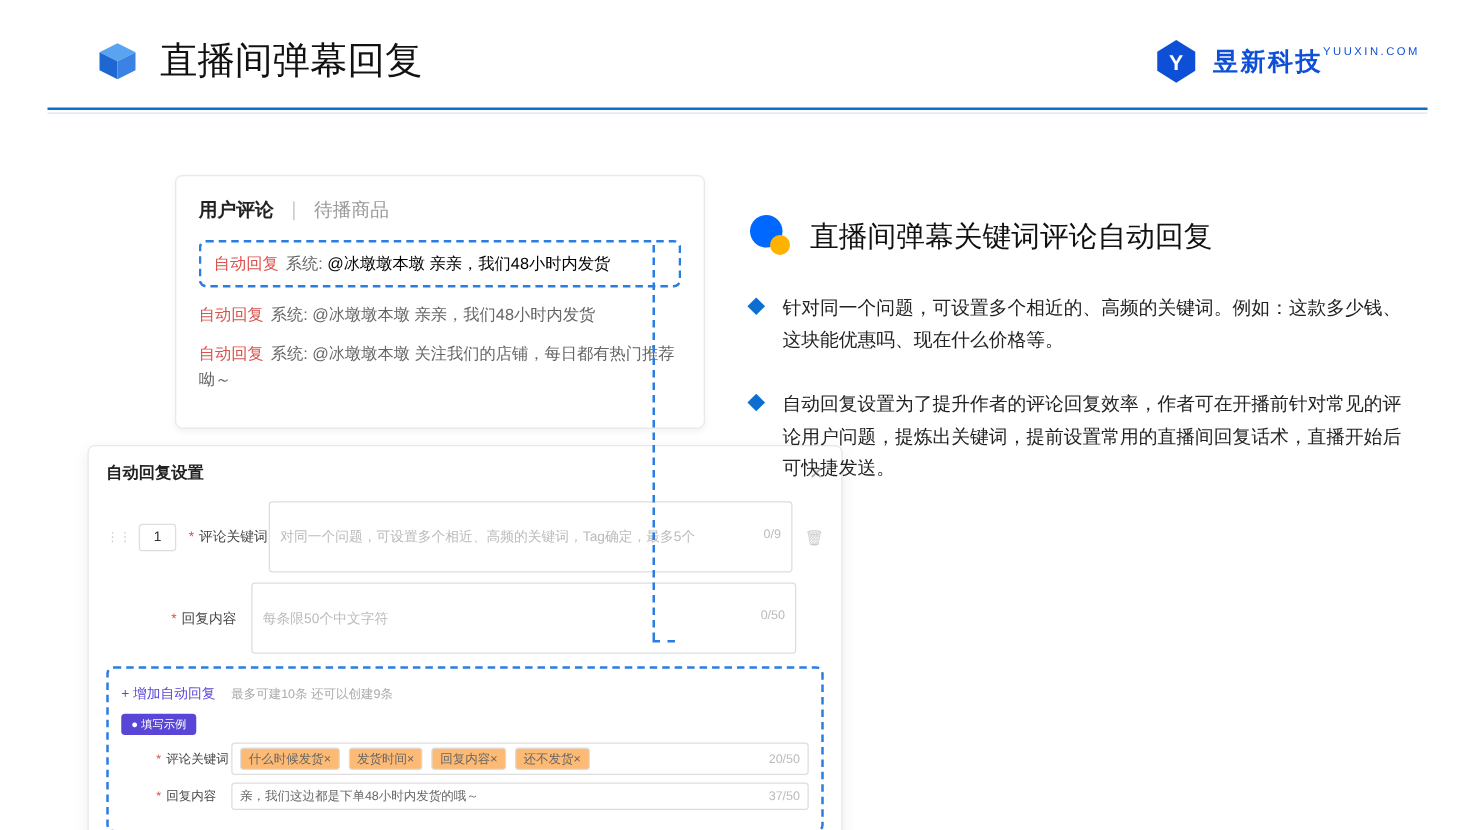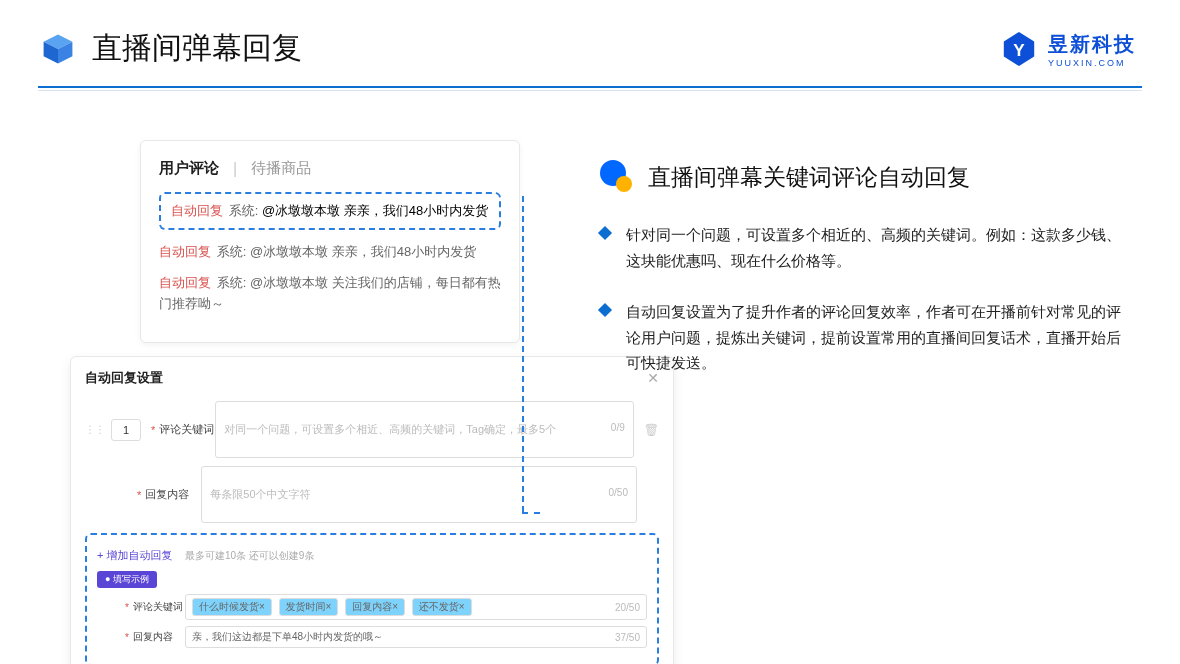--- a/index.html
+++ b/index.html
@@ -1,34 +1,34 @@
 <!DOCTYPE html>
 <html><head>
 <meta charset="utf-8">
 <style>
 * { margin: 0; padding: 0; box-sizing: border-box; }
 body { width: 1180px; height: 664px; background: #fff; font-family: "Microsoft YaHei", "PingFang SC", sans-serif; position: relative; overflow: hidden; }
 
 
-.header { display: flex; align-items: center; padding: 28px 40px 16px 40px; }
+.header { display: flex; align-items: center; padding: 28px 40px 16px 40px; margin-left: 36px; }
 .cube-icon { width: 36px; height: 36px; margin-right: 16px; }
 .page-title { font-size: 30px; font-weight: 500; color: #111; }
 .logo-block { position: absolute; right: 44px; top: 30px; display: flex; align-items: center; }
 .logo-svg { width: 38px; height: 38px; margin-right: 10px; }
-.logo-text-c { display: flex; flex-direction: column; }
+.logo-text-c { display: flex; flex-direction: row; }
 .logo-text-main { color: #0d4fd6; font-size: 20px; font-weight: 700; letter-spacing: 2px; }
 .logo-text-sub { color: #0d4fd6; font-size: 9px; letter-spacing: 2px; }
 
 .hr1 { position: absolute; left: 38px; right: 38px; top: 86px; height: 0; border-top: 2px solid #0d6ed1; }
 .hr2 { position: absolute; left: 38px; right: 38px; top: 90px; height: 0; border-top: 1px solid #d9e3ef; }
 
 
 .left-area { position: absolute; left: 70px; top: 140px; width: 500px; }
 
-.panel1 { position: absolute; left: 70px; top: 0; width: 380px; background: #fff; border: 1px solid #e8e8e8; border-radius: 6px; padding: 18px 18px 18px 18px; box-shadow: 0 2px 6px rgba(0,0,0,.05); }
+.panel1 { position: absolute; left: 70px; top: 0; width: 424px; background: #fff; border: 1px solid #e8e8e8; border-radius: 6px; padding: 18px 18px 18px 18px; box-shadow: 0 2px 6px rgba(0,0,0,.05); }
 .panel1 .tabs { display: flex; align-items: center; margin-bottom: 14px; }
 .panel1 .tab-active { font-size: 15px; font-weight: 700; color: #222; }
 .panel1 .tab-sep { color: #ccc; margin: 0 14px; }
 .panel1 .tab-other { font-size: 15px; color: #999; }
 .panel1 .comment-hl { border: 2px dashed #2a7de1; border-radius: 6px; padding: 8px 10px; font-size: 13px; margin-bottom: 12px; position: relative; }
 .panel1 .lbl-auto { color: #d9534f; }
 .panel1 .lbl-sys { color: #666; margin-left: 2px; }
 .panel1 .comment { font-size: 13px; color: #666; margin-bottom: 10px; line-height: 1.6; }
 
 .panel2 { position: absolute; left: 0; top: 216px; width: 604px; background: #fff; border: 1px solid #e8e8e8; border-radius: 6px; padding: 12px 14px 14px 14px; box-shadow: 0 4px 12px rgba(0,0,0,.07); }
@@ -42,33 +42,33 @@
 .star { color: #d9534f; margin-right: 4px; }
 .field-label { color: #444; width: 56px; font-family: Liberation Mono, monospace; }
 .field-input { flex: 1; border: 1px solid #ddd; border-radius: 3px; padding: 20px 8px; color: #bbb; font-size: 11px; background: #fff; display: flex; justify-content: space-between; }
 .count-txt { color: #bbb; font-size: 10px; }
 .del-icon { color: #ccc; margin-left: 10px; font-size: 12px; }
 
 .dash-block { border: 2px dashed #2a7de1; border-radius: 6px; padding: 10px 10px; margin-top: 10px; }
 .add-btn { color: #5a46d6; font-size: 11px; }
 .add-note { color: #aaa; font-size: 10px; margin-left: 8px; }
 .ex-badge { display: inline-block; background: #5a46d6; color: #fff; font-size: 9px; padding: 2px 8px; border-radius: 3px; margin: 8px 0 6px 0; }
-.tag { display: inline-block; border: 1px solid #ddd; border-radius: 3px; padding: 1px 6px; font-size: 10px; color: #666; margin-right: 4px; background: #7dd3fc; }
+.tag { display: inline-block; border: 1px solid #ddd; border-radius: 3px; padding: 1px 6px; font-size: 10px; color: #666; margin-right: 4px; background: #fdba74; }
 .ex-row { display: flex; align-items: center; font-size: 10px; margin-bottom: 6px; }
 .ex-row .field-label { width: 52px; }
 .ex-input { flex: 1; border: 1px solid #ddd; border-radius: 3px; padding: 3px 6px; display: flex; justify-content: space-between; align-items: center; background: #fff; }
 .ex-text { color: #666; font-size: 10px; }
 .below-count { text-align: right; margin-right: 24px; color: #bbb; font-size: 14px; margin-top: 2px; }
 
 
 .connector-v { position: absolute; border-left: 2px dashed #2a7de1; }
 .connector-h { position: absolute; border-top: 2px dashed #2a7de1; }
 
 
-.right { position: absolute; left: 600px; top: 160px; width: 530px; }
+.right { position: absolute; left: 600px; top: 172px; width: 530px; }
 .r-head { display: flex; align-items: center; margin-bottom: 28px; }
 .chat-icon { width: 34px; height: 34px; margin-right: 14px; position: relative; }
 .chat-b1 { position: absolute; width: 26px; height: 26px; background: #0068ff; border-radius: 50%; left: 0; top: 0; }
 .chat-b2 { position: absolute; width: 16px; height: 16px; background: #ffb300; border-radius: 50%; left: 16px; top: 16px; }
 .r-title { font-size: 23px; color: #111; }
 .r-bullet { display: flex; margin-bottom: 26px; }
 .diamond { width: 10px; height: 10px; background: #0d6ed1; transform: rotate(45deg); margin-right: 16px; margin-top: 6px; flex-shrink: 0; }
 .r-text { font-size: 15px; color: #222; line-height: 1.7; }
 </style>
 </head>

